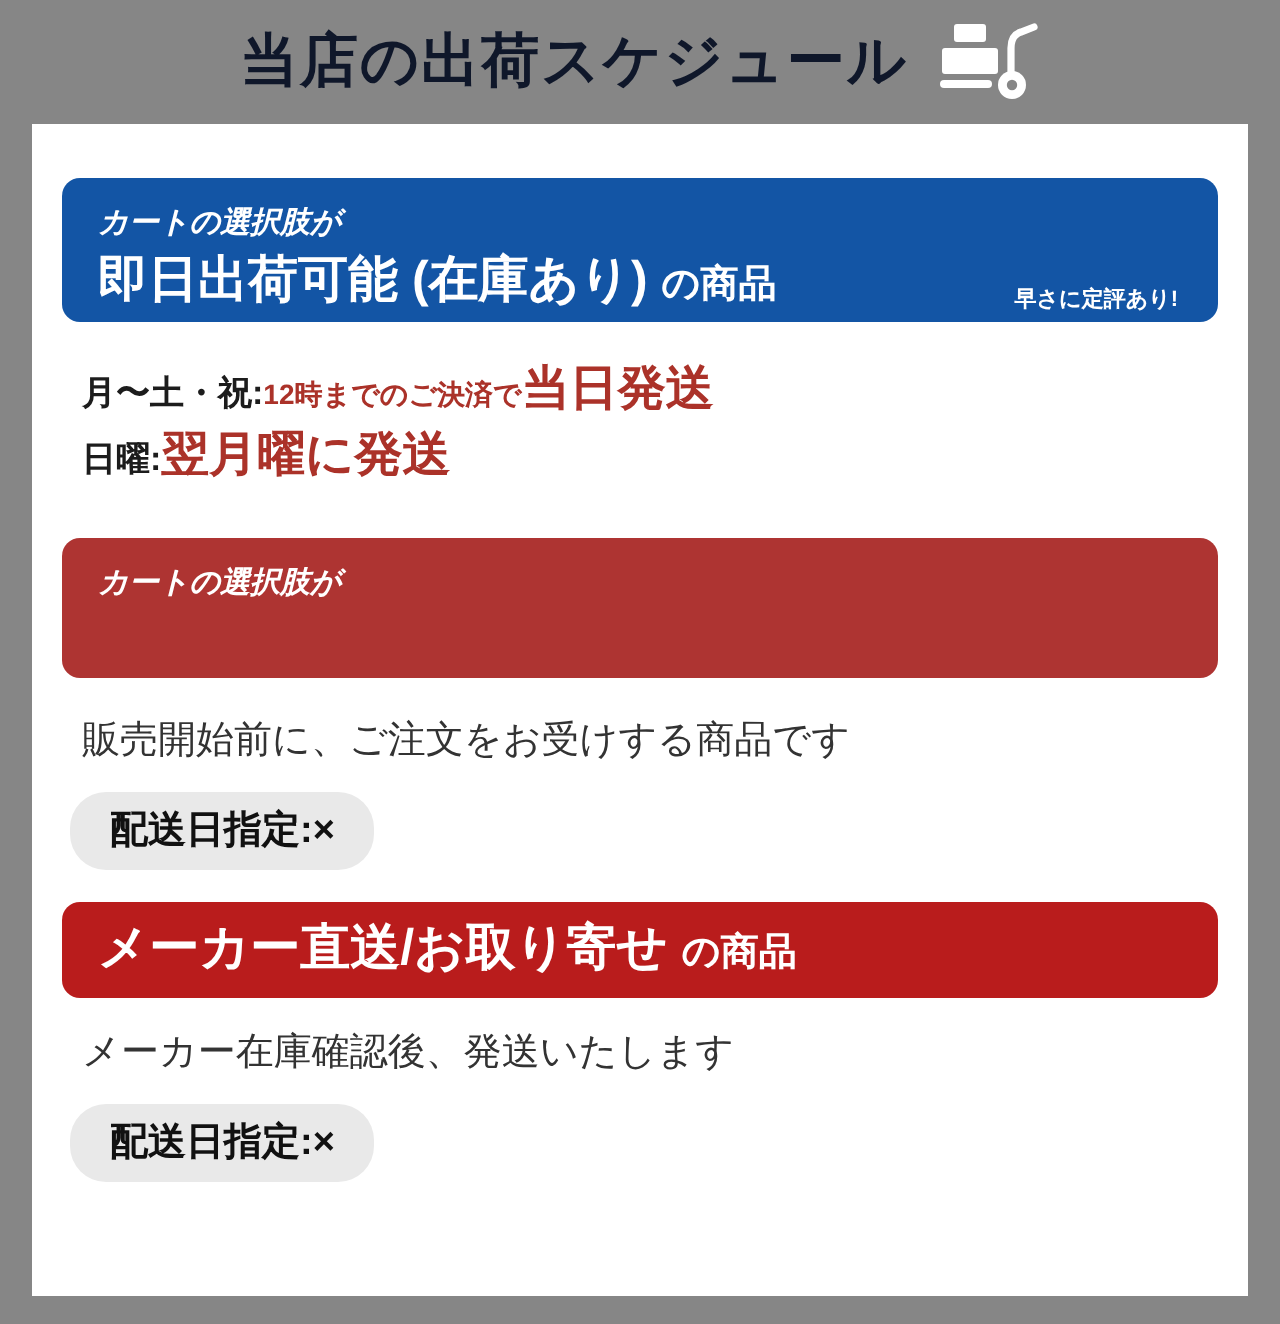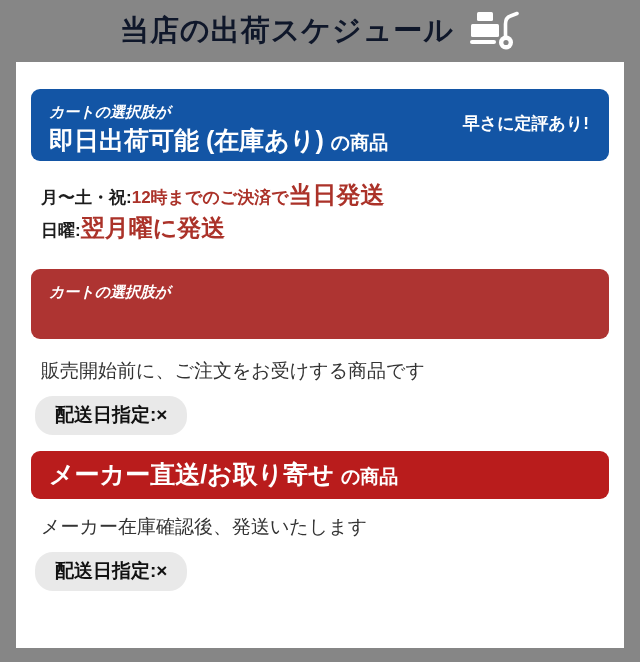--- a/index.html
+++ b/index.html
@@ -55,32 +55,32 @@
     display: flex;
     align-items: center;
     padding: 0 18px;
   }
   .hdr-line1 { font-size: 15px; font-weight: bold; line-height: 24px; font-style: italic; }
   .hdr-line2 { font-size: 25px; font-weight: bold; line-height: 32px; white-space: nowrap; }
   .hdr-suffix { font-size: 19px; font-weight: bold; margin-left: 7px; }
   .hdr-badge {
     position: absolute;
     right: 20px;
-    bottom: 26px;
-    font-size: 17px;
+    bottom: 4px;
+    font-size: 11px;
     font-weight: bold;
     white-space: nowrap;
     margin-left: 29px;
   }
 
   
   .body-block { margin: 20px 0 0 10px; }
   .b-line { white-space: nowrap; }
   .lbl  { color: #1c1c1c; font-weight: bold; font-size: 17px; }
-  .red-s { color: #ab3229; font-weight: bold; font-size: 17px; }
+  .red-s { color: #ab3229; font-weight: bold; font-size: 14px; }
   .red-b { color: #ab3229; font-weight: bold; font-size: 24px; }
   .plain { color: #333333; font-size: 19px; }
   .lbl-m { color: #1c1c1c; font-weight: bold; font-size: 18px; }
   .lh1 { line-height: 28px; }
   .lh2 { line-height: 32px; }
   .lh3 { line-height: 27px; }
   .lh4 { line-height: 31px; }
 
   
   .pill {

